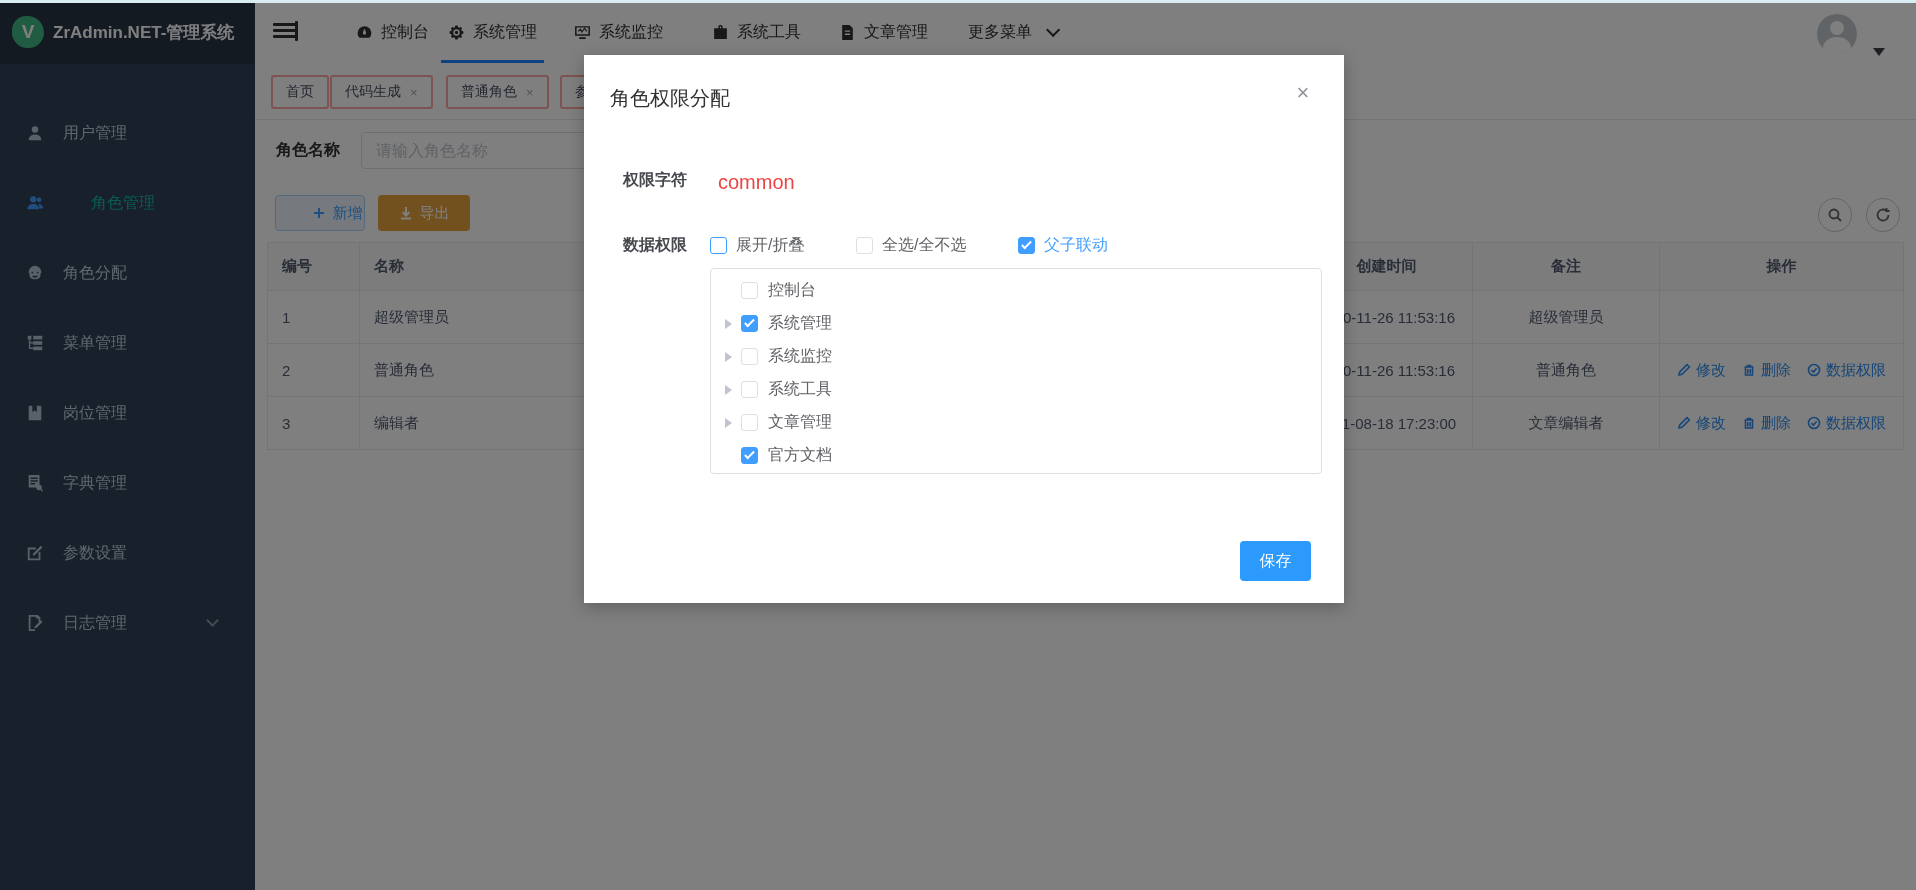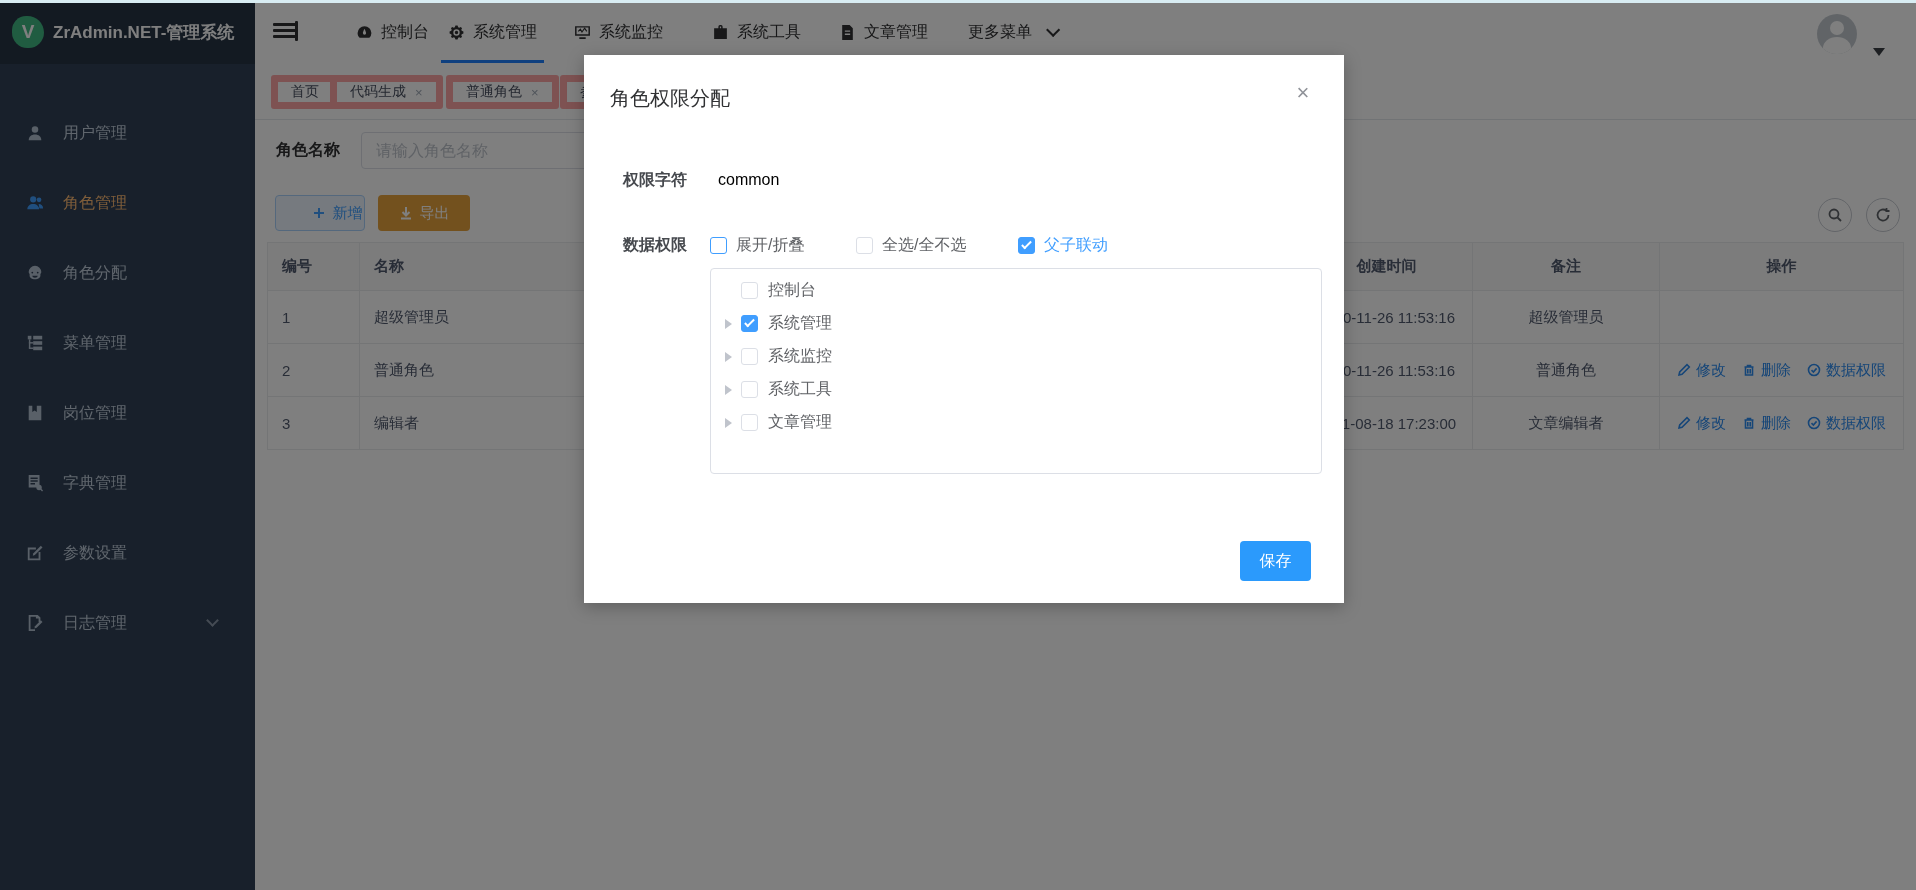--- a/index.html
+++ b/index.html
@@ -9,21 +9,21 @@
   .topline { position:absolute; left:0; top:0; width:100%; height:3px; background:#d8ecf2; z-index:30; }
 
   
   .sidebar { position:absolute; left:0; top:0; width:255px; height:890px; background:#304156; z-index:1; }
   .logo-bar { height:64px; background:#263445; display:flex; align-items:center; padding-left:12px; }
   .logo-mark { width:32px; height:32px; background:#41b883; border-radius:46% 54% 50% 50%; color:#fff; font-weight:bold; font-size:19px; display:flex; align-items:center; justify-content:center; }
   .logo-title { color:#fff; font-weight:bold; font-size:17px; margin-left:9px; white-space:nowrap; }
   .side-menu { padding-top:34px; }
   .side-item { position:relative; height:70px; display:flex; align-items:center; padding-left:25px; color:#bfcbd9; font-size:16px; cursor:pointer; }
   .side-item .s-icon { width:20px; height:20px; margin-right:18px; display:inline-flex; align-items:center; justify-content:center; color:#b3c0d1; }
-  .side-item.active { color:#fdba74; }
+  .side-item.active { color:#14b8a6;gap:28px; }
   .side-item.active .s-icon { color:#409eff; }
   .side-item svg { width:18px; height:18px; fill:currentColor; stroke:none; }
   .side-caret { position:absolute; right:38px; width:9px; height:9px; border-right:2px solid #8a97a8; border-bottom:2px solid #8a97a8; transform:rotate(45deg); top:28px; }
 
   
   .header { position:absolute; left:255px; top:0; width:1661px; height:64px; background:#fff; z-index:1; }
   .hamburger { position:absolute; left:18px; top:20px; width:24px; height:24px; cursor:pointer; }
   .hamburger span { display:block; height:3px; background:#303133; margin:3px 0; border-radius:1px; }
   .hamburger .vbar { position:absolute; right:-1px; top:1px; width:3px; height:20px; background:#303133; margin:0; }
   .nav-item { position:absolute; top:0; height:64px; display:flex; align-items:center; gap:8px; font-size:16px; color:#303133; cursor:pointer; }
@@ -31,21 +31,21 @@
   .nav-item.active::after { content:""; position:absolute; left:-7px; right:-7px; bottom:1px; height:3px; background:#1e80ff; }
   .chev-down { width:10px; height:10px; border-right:2px solid #303133; border-bottom:2px solid #303133; transform:rotate(45deg) translateY(-3px); margin-left:6px; }
   .h-actions { position:absolute; right:0; top:0; height:64px; }
   .avatar { position:absolute; left:1562px; top:14px; width:40px; height:40px; border-radius:50%; background:#c3c9cf; overflow:hidden; cursor:pointer; }
   .avatar .head { position:absolute; left:13px; top:7px; width:14px; height:14px; border-radius:50%; background:#fff; }
   .avatar .body { position:absolute; left:6px; top:23px; width:28px; height:22px; border-radius:50% 50% 0 0; background:#fff; }
   .avatar-caret { position:absolute; left:1618px; top:48px; width:0; height:0; border-left:6px solid transparent; border-right:6px solid transparent; border-top:8px solid #3a3f45; cursor:pointer; }
 
   
   .tabsbar { position:absolute; left:255px; top:64px; width:1661px; height:56px; background:#fff; border-bottom:1px solid #e3e6ea; z-index:1; }
-  .tab { position:absolute; top:11px; height:34px; border:7px solid #fca5a5; background:#fff; border-radius:3px; display:flex; align-items:center; padding:0 13px; font-size:14px; color:#495060; cursor:pointer; white-space:nowrap; }
+  .tab { position:absolute; top:11px; height:34px; border:2px solid #fca5a5; background:#fff; border-radius:3px; display:flex; align-items:center; padding:0 13px; font-size:14px; color:#495060; cursor:pointer; white-space:nowrap; }
   .tab .tab-close { margin-left:9px; color:#9ea7b4; font-size:13px; cursor:pointer; }
 
   
   .content { position:absolute; left:255px; top:120px; width:1661px; height:770px; background:#fff; z-index:1; }
   .form-label { position:absolute; left:21px; top:18px; height:24px; line-height:24px; font-size:16px; font-weight:bold; color:#303133; }
   .search-input { position:absolute; left:106px; top:12px; width:240px; height:37px; border:1px solid #dcdfe6; border-radius:4px; padding:0 14px; font-size:16px; color:#606266; font-family:inherit; }
   .search-input::placeholder { color:#bfc4cc; }
   .btn { position:absolute; height:36px; border-radius:4px; font-size:15px; display:flex; align-items:center; justify-content:center; gap:7px; cursor:pointer; border:1px solid transparent; }
   .btn-add { left:20px; top:75px; width:90px; background:#ecf5ff; border-color:#a9d1fb; color:#409eff;padding-left:34px; }
   .btn-export { left:123px; top:75px; width:92px; background:#e6a23c; color:#fff; }
@@ -64,21 +64,21 @@
   .ops { display:flex; align-items:center; justify-content:center; gap:16px;text-align:center; }
   .op-link { display:inline-flex; align-items:center; gap:5px; color:#2d8cf0; font-size:15px; cursor:pointer; text-decoration:none; white-space:nowrap; }
   .op-link svg { width:14px; height:14px; stroke:#2d8cf0; fill:none; stroke-width:1.6; }
 
   
   .mask { position:absolute; left:0; top:0; width:1916px; height:890px; background:rgba(0,0,0,0.5); z-index:20; }
   .dialog { position:absolute; left:584px; top:55px; width:760px; height:548px; background:#fff; border-radius:0; box-shadow:0 4px 16px rgba(0,0,0,0.25); z-index:21; }
   .dlg-title { position:absolute; left:26px; top:30px; font-size:20px; color:#303133; }
   .dlg-close { position:absolute; left:705px; top:24px; width:28px; height:28px; font-size:22px; color:#909399; display:flex; align-items:center; justify-content:center; cursor:pointer; }
   .dlg-label { position:absolute; left:39px; font-size:16px; font-weight:bold; color:#46494e; }
-  .dlg-value { position:absolute; left:134px; font-size:16px; color:#000000; }
+  .dlg-value { position:absolute; left:134px; font-size:20px; color:#ef4444; }
   .ck-row { position:absolute; top:180px; left:0; width:644px; height:20px;padding-left:20px; }
   .ckbox { display:inline-block; width:17px; height:17px; border:1px solid #dcdfe6; border-radius:3px; background:#fff; position:relative; vertical-align:middle; cursor:pointer; }
   .ckbox.focus { border-color:#409eff; }
   .ckbox.checked { background:#409eff; border-color:#409eff; }
   .ckbox .mark { display:none; position:absolute; left:5px; top:1px; width:5px; height:10px; border-right:2px solid #fff; border-bottom:2px solid #fff; transform:rotate(45deg); }
   .ckbox.checked .mark { display:block; }
   .ck-item { position:absolute; display:flex; align-items:center; gap:9px; font-size:16px; color:#606266; cursor:pointer; top:0; }
   .ck-item .ck-label.blue { color:#409eff; }
   .tree-box { position:absolute; left:126px; top:213px; width:612px; height:206px; border:1px solid #dcdfe6; border-radius:4px; padding-top:5px; overflow:hidden; }
   .tree-item { height:33px; display:flex; align-items:center; padding-left:10px; cursor:pointer; }
@@ -445,17 +445,24 @@
         <div class="tree-item">
           <span class="tree-tri"></span>
           <span class="ckbox"></span>
           <span class="tree-label">系统工具</span>
         </div>
         <div class="tree-item">
           <span class="tree-tri"></span>
           <span class="ckbox"></span>
           <span class="tree-label">文章管理</span>
         </div>
+        <div class="tree-item">
+          <span class="tree-tri" style="visibility: hidden;"></span>
+          <span class="ckbox checked">
+            <span class="mark"></span>
+          </span>
+          <span class="tree-label">官方文档</span>
+        </div>
       </div>
 
     <button class="btn-save">保存</button>
   </div>
 </div>
 
 </body></html>

